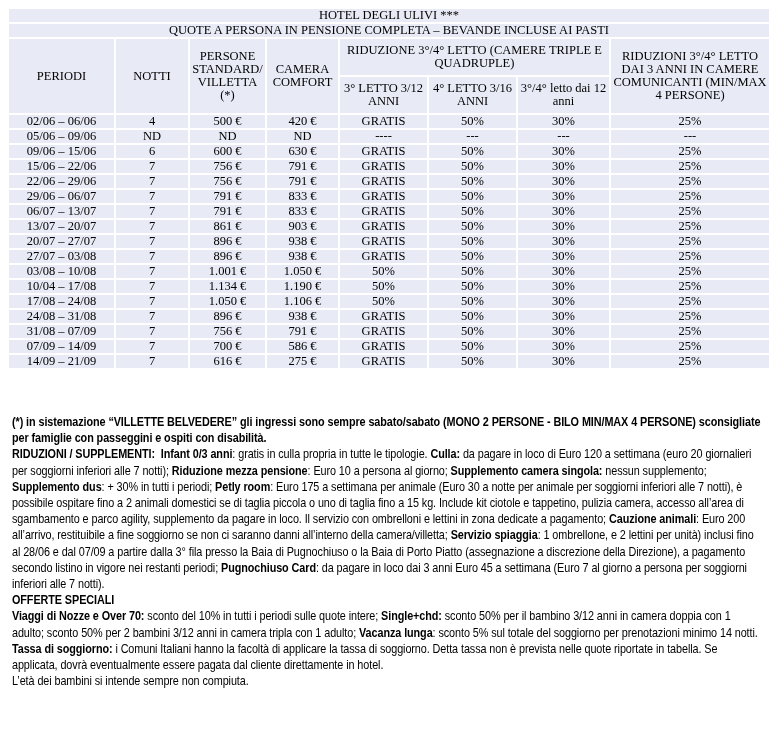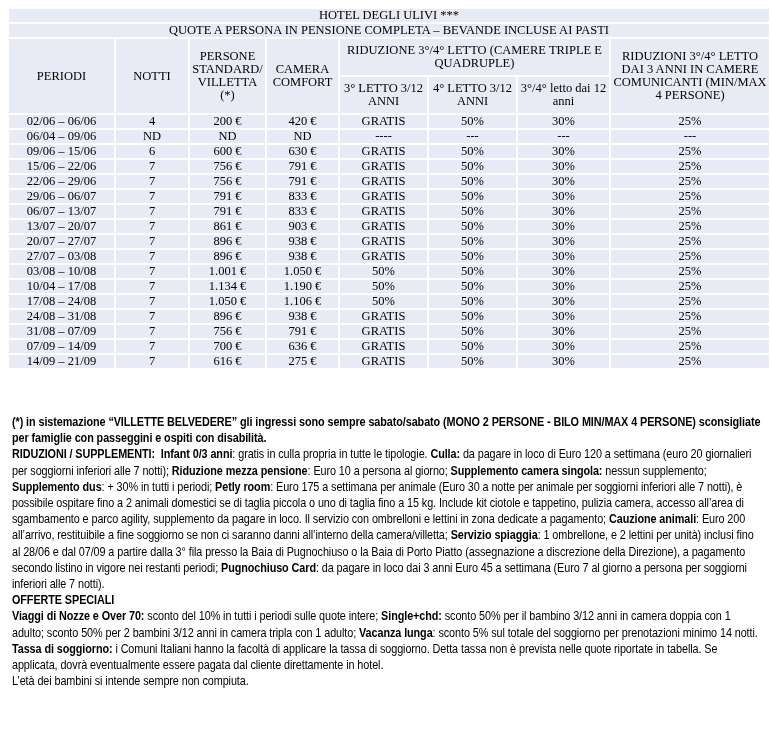--- a/index.html
+++ b/index.html
@@ -43,37 +43,37 @@
   <tr class="h1">
     <td rowspan="2">PERIODI</td>
     <td rowspan="2">NOTTI</td>
     <td rowspan="2">PERSONE STANDARD/ VILLETTA  (*)</td>
     <td rowspan="2">CAMERA COMFORT</td>
     <td colspan="3">RIDUZIONE 3°/4° LETTO (CAMERE  TRIPLE E QUADRUPLE)</td>
     <td rowspan="2">RIDUZIONI 3°/4° LETTO DAI 3 ANNI IN CAMERE COMUNICANTI  (MIN/MAX 4 PERSONE)</td>
   </tr>
   <tr class="h2">
     <td>3° LETTO 3/12 ANNI</td>
-    <td>4° LETTO 3/12 ANNI</td>
+    <td>4° LETTO 3/16 ANNI</td>
     <td>3°/4° letto dai 12 anni</td>
   </tr>
   </tbody>
     <tbody id="rows">
       <tr class="row">
         <td>02/06  –  06/06</td>
         <td>4</td>
-        <td>200 €</td>
+        <td>500 €</td>
         <td>420 €</td>
         <td>GRATIS</td>
         <td>50%</td>
         <td>30%</td>
         <td>25%</td>
       </tr>
       <tr class="row">
-        <td>06/04  –  09/06</td>
+        <td>05/06  –  09/06</td>
         <td>ND</td>
         <td>ND</td>
         <td>ND</td>
         <td>----</td>
         <td>---</td>
         <td>---</td>
         <td>---</td>
       </tr>
       <tr class="row">
         <td>09/06  –  15/06</td>
@@ -202,21 +202,21 @@
         <td>791 €</td>
         <td>GRATIS</td>
         <td>50%</td>
         <td>30%</td>
         <td>25%</td>
       </tr>
       <tr class="row">
         <td>07/09  –  14/09</td>
         <td>7</td>
         <td>700 €</td>
-        <td>636 €</td>
+        <td>586 €</td>
         <td>GRATIS</td>
         <td>50%</td>
         <td>30%</td>
         <td>25%</td>
       </tr>
       <tr class="row">
         <td>14/09  –  21/09</td>
         <td>7</td>
         <td>616 €</td>
         <td>275 €</td>

